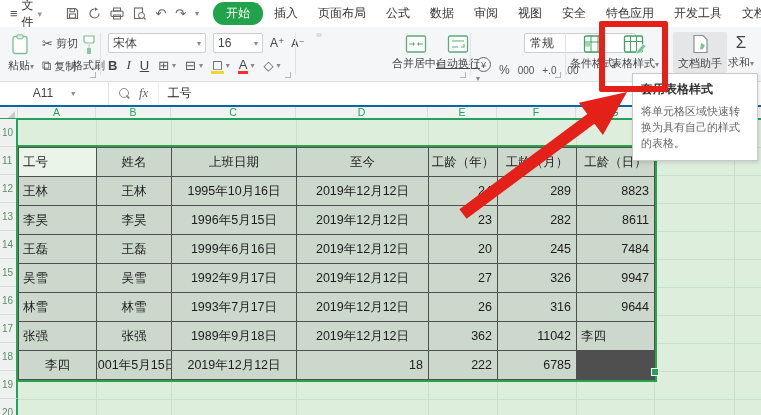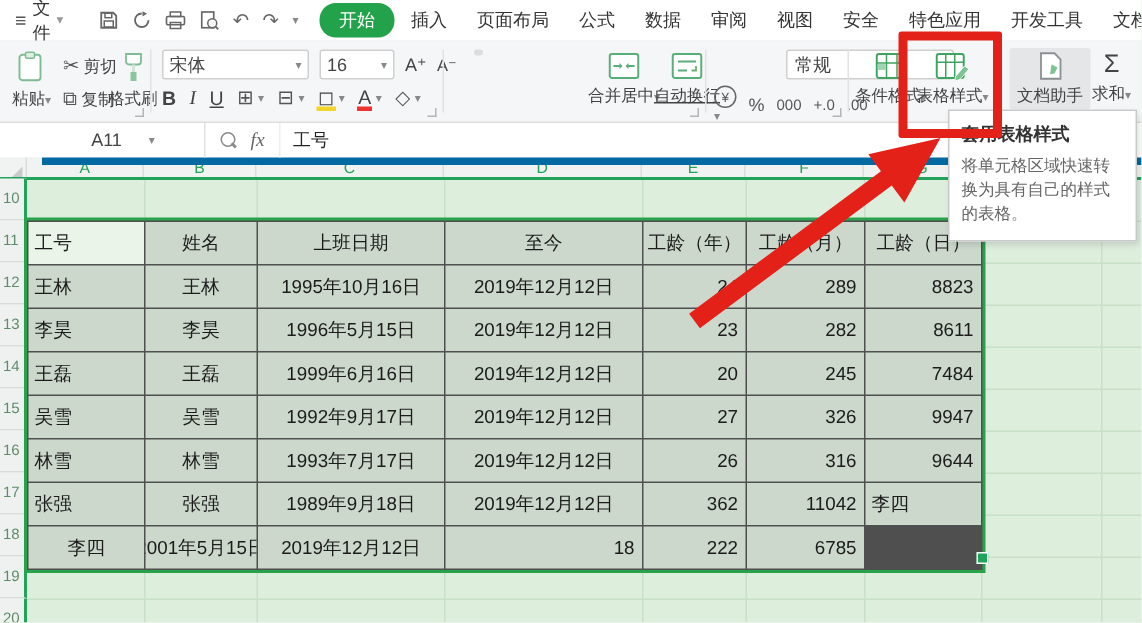--- a/index.html
+++ b/index.html
@@ -45,21 +45,21 @@
   .bars{width:13px;height:2px;background:#6a6a6a;box-shadow:0 4px 0 #6a6a6a,0 8px 0 #6a6a6a;margin-bottom:8px;}
   .alc{padding:2px 3px;border-radius:2px;}
   .alc.sel{background:#dcdddd;}
   .numic{font-size:10px;color:#555;display:flex;align-items:center;gap:8px;}
   .yen{width:13px;height:13px;border:1px solid #666;border-radius:50%;display:inline-flex;
        align-items:center;justify-content:center;font-size:9px;}
   .hl{background:#e4e6e7;border-radius:2px;padding:2px 5px;}
   .grp-exp{position:absolute;bottom:3px;width:5px;height:5px;border-right:1px solid #b5b5b5;border-bottom:1px solid #b5b5b5;}
   
   .fbar{position:absolute;top:81px;left:0;right:0;height:24px;background:#fff;
-        border-bottom:5px solid #0369a1;display:flex;align-items:center;font-size:12px;z-index:4;margin-left:28px;}
+        border-bottom:2px solid #0369a1;display:flex;align-items:center;font-size:12px;z-index:4;}
   .namebox{width:108px;height:23px;border-right:1px solid #e2e2e2;display:flex;align-items:center;
            justify-content:center;gap:18px;color:#444;}
   .fico{display:flex;align-items:center;gap:10px;padding:0 10px;border-right:1px solid #eee;height:23px;}
   .mag{width:8px;height:8px;border:1.5px solid #8a8a8a;border-radius:50%;position:relative;display:inline-block;}
   .mag:after{content:"";position:absolute;width:4px;height:1.5px;background:#8a8a8a;
              transform:rotate(45deg);left:6px;top:7px;}
   .fx{font-style:italic;font-family:"Liberation Serif",serif;color:#666;font-size:13px;}
   .fcontent{padding-left:8px;color:#222;}
   
   .sheet{position:absolute;top:105px;left:0;right:0;bottom:0;background:#ddeedd;overflow:hidden;}

